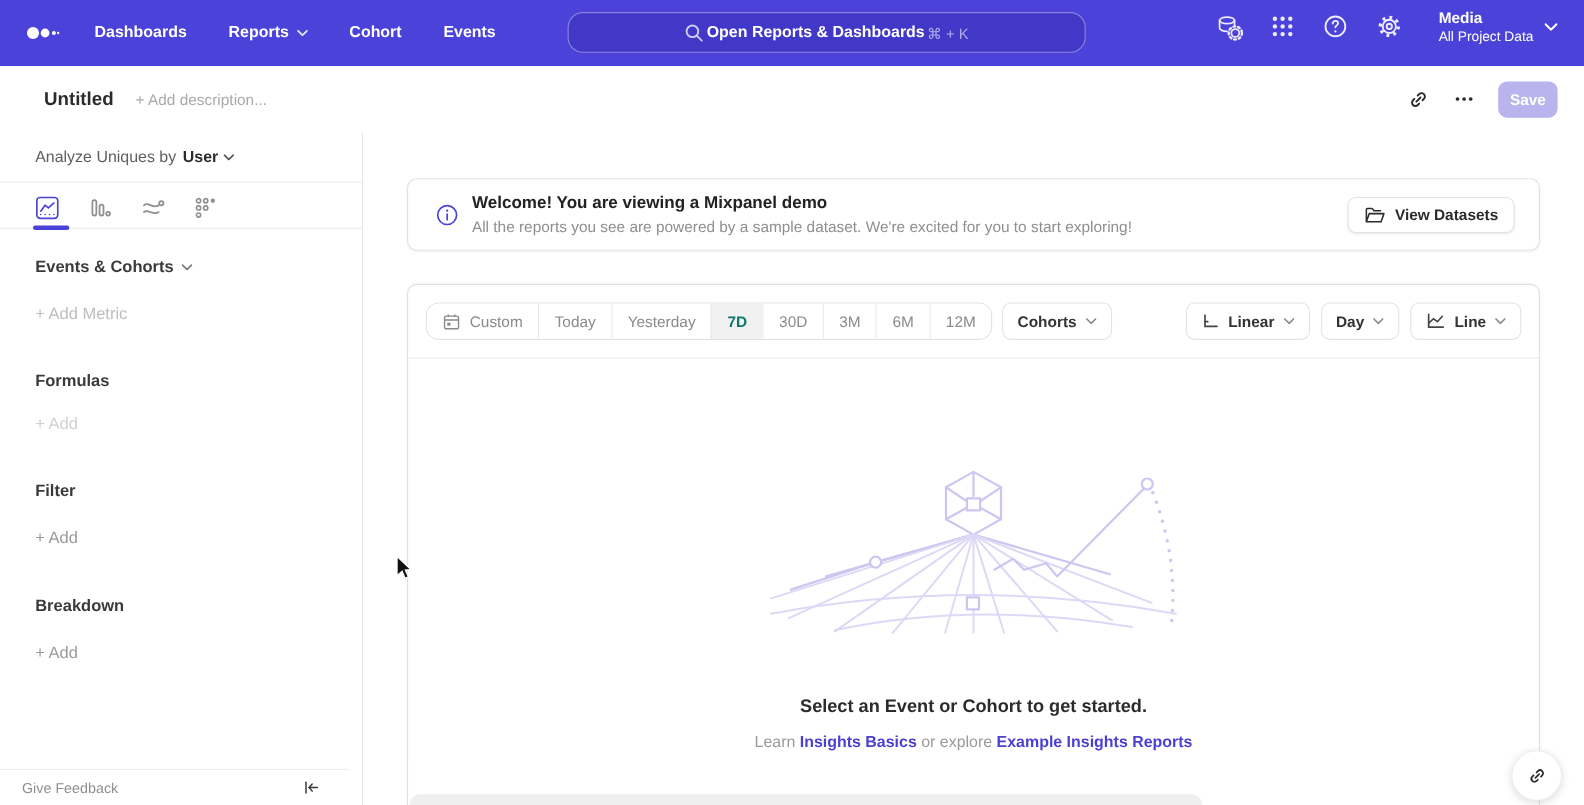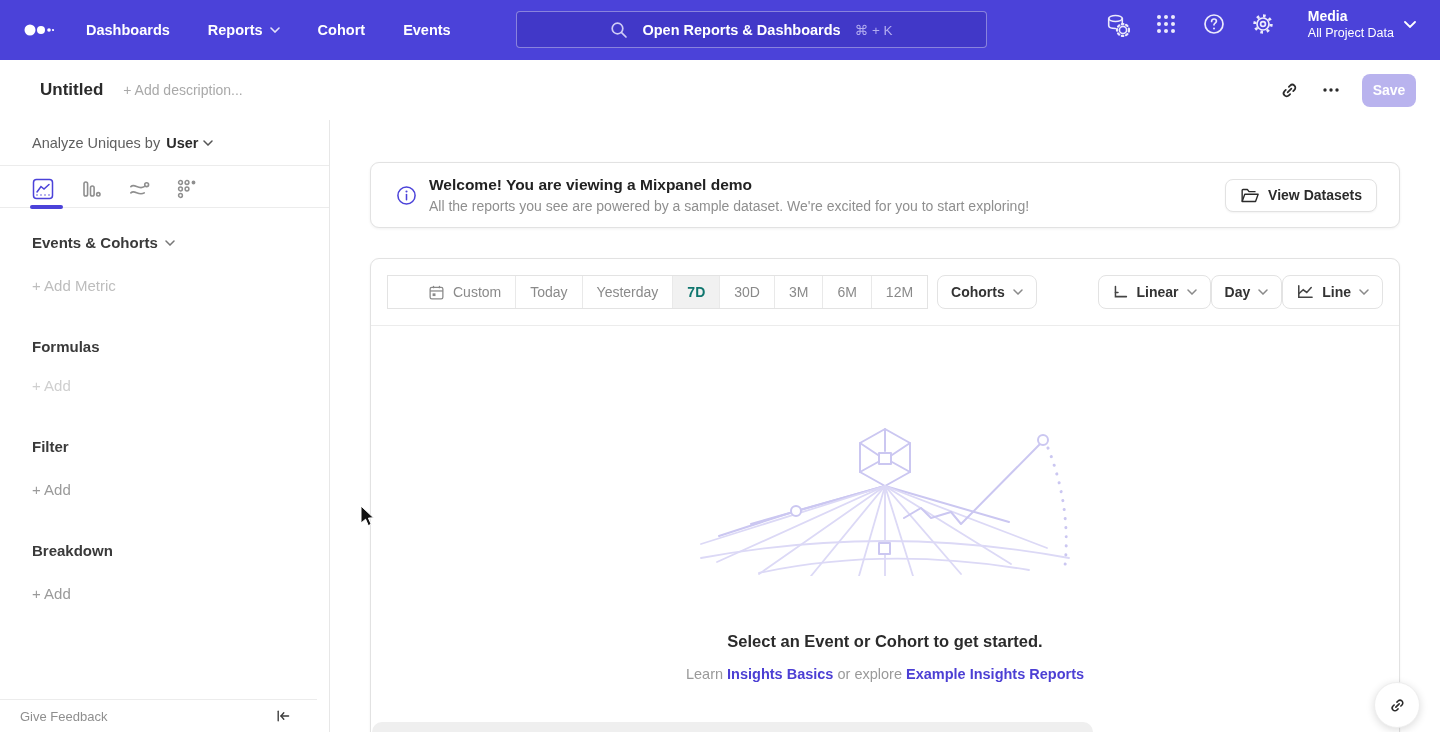--- a/index.html
+++ b/index.html
@@ -6,21 +6,21 @@
   html,body { width:1440px; height:732px; overflow:hidden; }
   body { font-family:"Liberation Sans", sans-serif; background:#fff; position:relative; color:#2b2b2b; }
 
   
   .topnav { position:absolute; top:0; left:0; right:0; height:60px; background:#4b42d9; display:flex; align-items:center; }
   .topnav .logo { margin-left:24px; display:flex; align-items:center; cursor:pointer; }
   .nav-items { display:flex; align-items:center; margin-left:32px; gap:38px; }
   .nav-item { color:#fff; font-size:14.5px; font-weight:600; display:flex; align-items:center; gap:7px; cursor:pointer; }
   .nav-item svg { opacity:.85; }
   .searchbar { position:absolute; left:516px; top:11px; width:471px; height:37px; background:rgba(20,10,120,.18);
-               border:1px solid rgba(255,255,255,.38); border-radius:4px; display:flex; align-items:center; justify-content:center; gap:14px; cursor:pointer;text-align:center; }
+               border:1px solid rgba(255,255,255,.38); border-radius:14px; display:flex; align-items:center; justify-content:center; gap:2px; cursor:pointer;text-align:center; }
   .searchbar .ph { color:#fff; font-size:14.5px; font-weight:600; }
   .searchbar .kbd { color:#b3adf0; font-size:13.5px; }
   .nav-right { position:absolute; right:24px; top:0; height:48px; display:flex; align-items:center; gap:25px; }
   .nav-icon { color:#eceafc; display:flex; align-items:center; cursor:pointer; }
   .project-switch { display:flex; align-items:center; gap:10px; cursor:pointer; margin-left:8px; }
   .project-text { color:#fff; }
   .project-text .pname { font-size:14px; font-weight:700; line-height:17px; }
   .project-text .pscope { font-size:12.5px; font-weight:400; line-height:16px; }
 
   
@@ -60,29 +60,29 @@
   .banner-text { margin-left:12px; }
   .banner-title { font-size:15.5px; font-weight:700; color:#222; }
   .banner-sub { font-size:14px; color:#8f8f8f; margin-top:4px; }
   .view-datasets { position:absolute; right:22px; height:33px; padding:0 14px; background:#fff; border:1px solid #e2e2e2;
                    border-radius:8px; display:flex; align-items:center; gap:9px; font-size:14px; font-weight:600; color:#2b2b2b;
                    cursor:pointer; box-shadow:0 1px 2px rgba(0,0,0,.05); }
 
   .report-card { position:absolute; left:40px; right:40px; top:138px; bottom:-12px; background:#fff;
                  border:1px solid #e2e2e2; border-radius:9px; box-shadow:0 1px 3px rgba(0,0,0,.05); }
   .controls-row { display:flex; align-items:center; padding:16px; border-bottom:1px solid #ececec; }
-  .seg-group { display:flex; align-items:stretch; height:34px; border:1px solid #e3e3e3; border-radius:0; overflow:hidden;padding-left:26px; }
+  .seg-group { display:flex; align-items:stretch; height:34px; border:1px solid #e3e3e3; border-radius:12px; overflow:hidden; }
   .seg { display:flex; align-items:center; gap:8px; padding:0 14px; font-size:14px; color:#8a8a8a; background:#fff;
          border:none; border-left:1px solid #e9e9e9; cursor:pointer; font-family:inherit; }
   .seg:first-child { border-left:none; }
   .seg.selected { background:#f1f1f1; color:#0f766e; font-weight:600; }
   .ctl-btn { height:34px; padding:0 13px; background:#fff; border:1px solid #e3e3e3; border-radius:8px; display:flex;
              align-items:center; gap:8px; font-size:14px; font-weight:600; color:#333; cursor:pointer; font-family:inherit; }
   .ctl-btn .chev { color:#8a8a8a; display:flex; }
-  .controls-right { margin-left:auto; display:flex; }
+  .controls-right { margin-left:auto; display:flex; gap:10px; }
   .compare-wrap { margin-left:9px; }
 
   .empty { text-align:center; padding-top:100px; }
   .empty h2 { font-size:16.5px; font-weight:700; color:#2b2b2b; margin-top:52px; }
   .empty p { font-size:14.5px; color:#9a9a9a; margin-top:15px; }
   .empty p a { color:#4c3fd4; font-weight:600; text-decoration:none; cursor:pointer; }
 
   .peek-bar { position:absolute; left:2px; width:721px; bottom:-12px; height:22px; background:#efefef; border-radius:10px 10px 0 0; }
 
   .fab { position:absolute; right:20px; bottom:4px; width:46px; height:46px; border-radius:50%; background:#fff;

